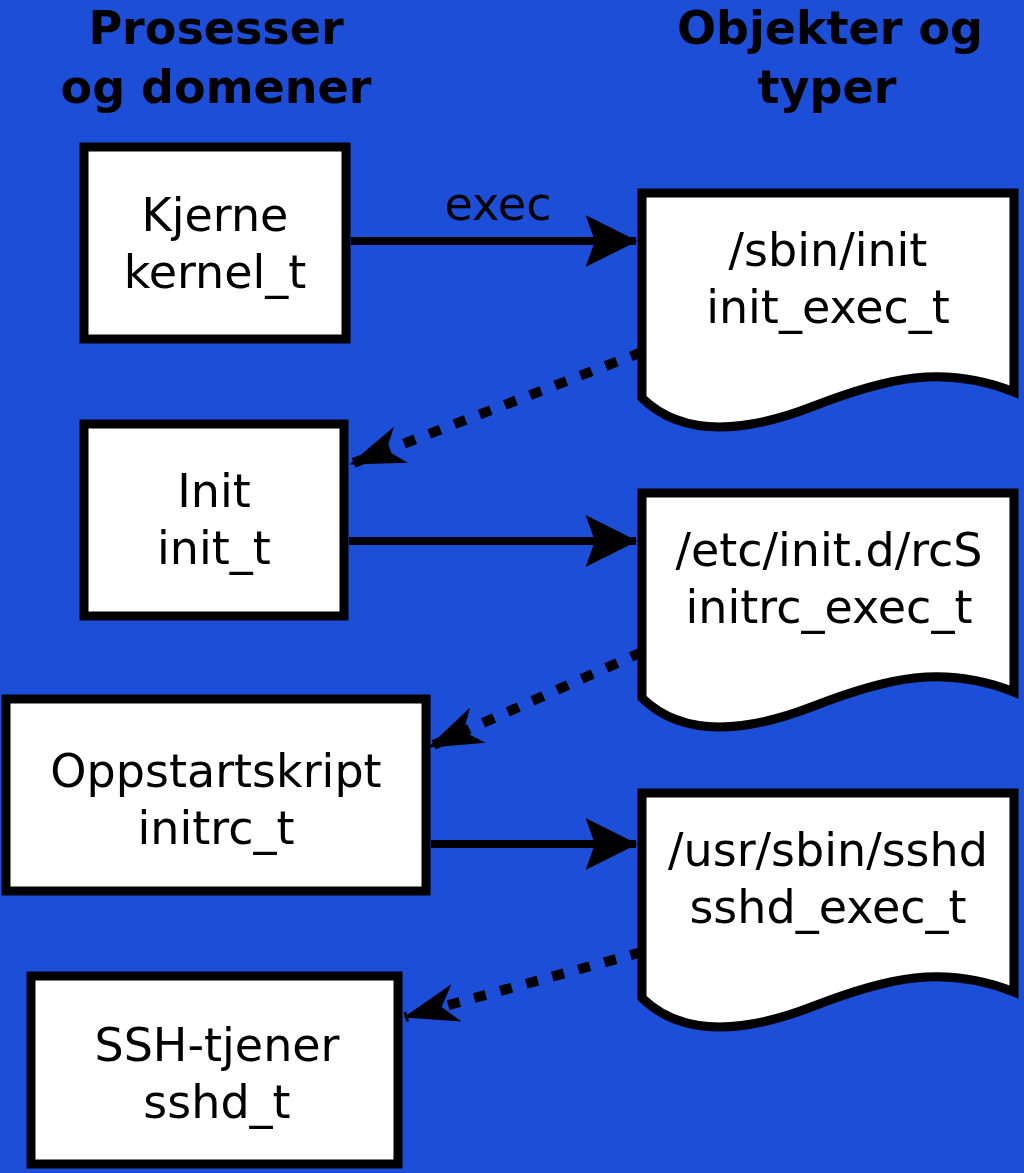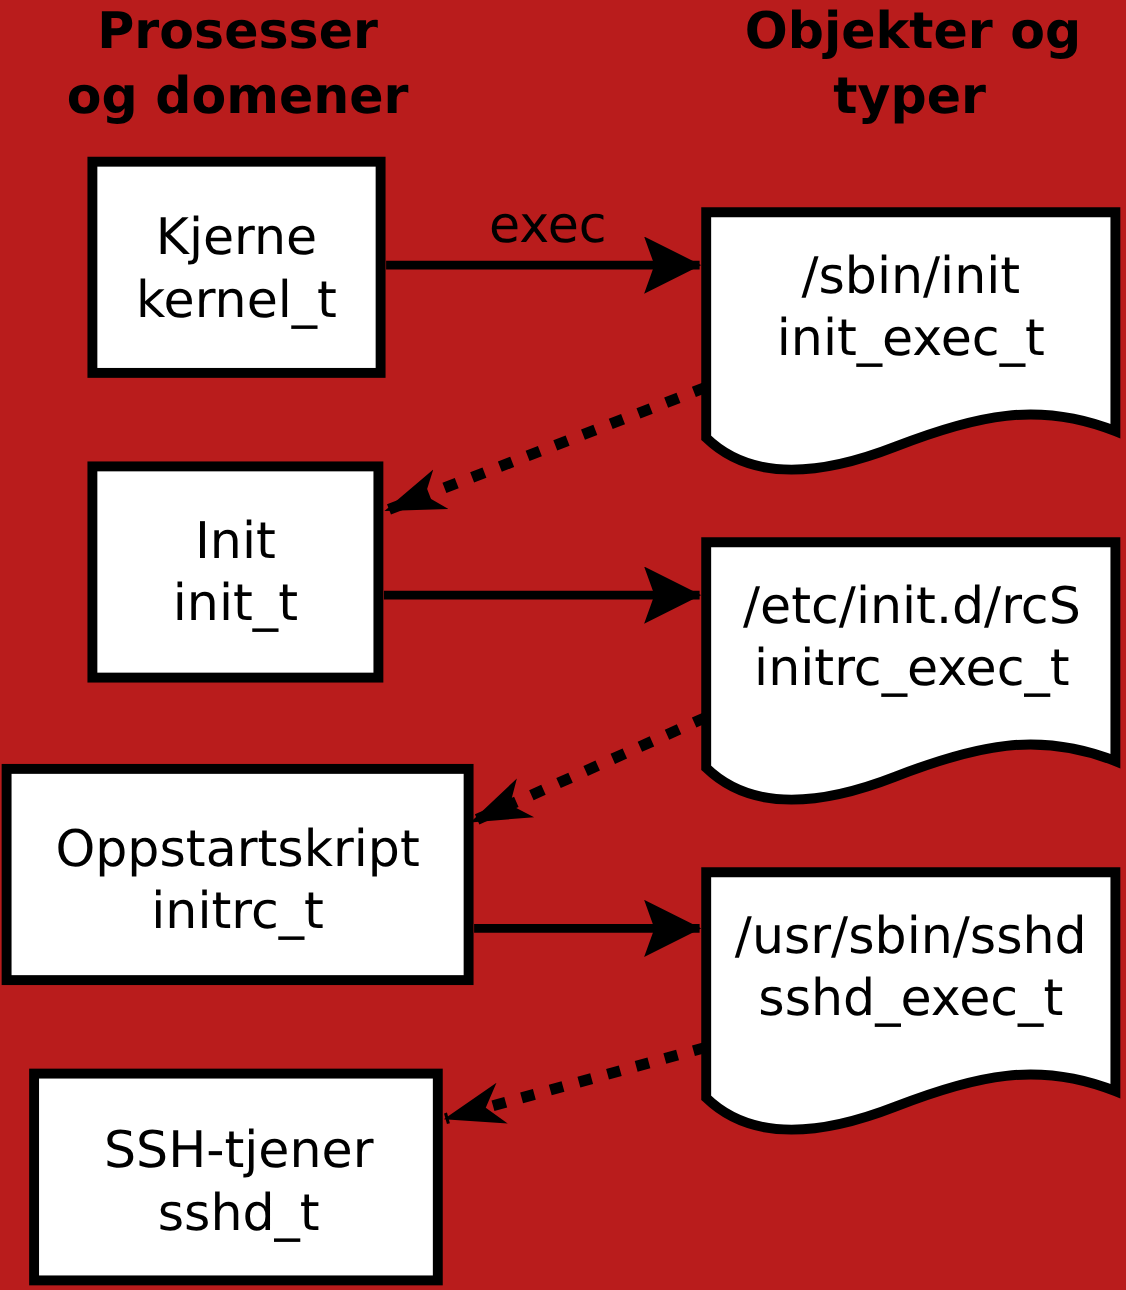--- a/index.html
+++ b/index.html
@@ -4,21 +4,21 @@
 <style>
   html, body {
     margin: 0;
     padding: 0;
     background: #ffffff;
   }
   .stage {
     position: relative;
     width: 1024px;
     height: 1173px;
-    background: #b91c1c;
+    background: #1d4ed8;
     overflow: hidden;
   }
   svg { display: block; }
   .hdr {
     font-family: "DejaVu Sans", "Liberation Sans", sans-serif;
     font-size: 46px;
     font-weight: bold;
     fill: #000000;
     text-anchor: middle;
   }

